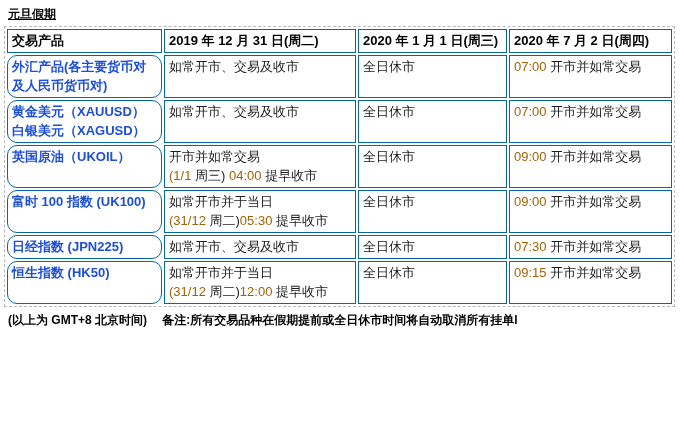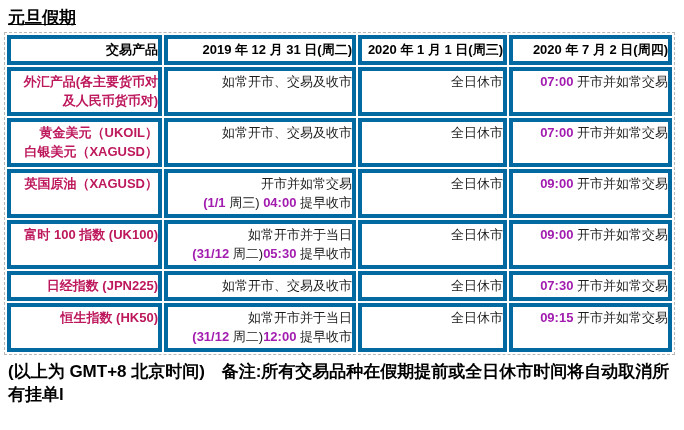--- a/index.html
+++ b/index.html
@@ -11,61 +11,62 @@
     font-family: "Liberation Sans", "DejaVu Sans", sans-serif;
     color: #000000;
     overflow: hidden;
   }
   .page {
     padding: 4px 0 0 0;
   }
   .title {
     display: inline-block;
     margin: 2px 0 3px 8px;
-    font-size: 17px;
+    font-size: 12px;
     font-weight: bold;
     text-decoration: underline;
     color: #000000;
   }
   .tbl-frame {
     margin-left: 4px;
     width: fit-content;
     border: 1px dashed #b8b8b8;
   }
   table {
     border-collapse: separate;
     border-spacing: 2px;
     table-layout: fixed;
   }
   th, td {
-    border: 4px solid #0369a1;
+    border: 1px solid #0369a1;
     padding: 1px 0 2px 4px;
     font-size: 13px;
-    text-align: right;
+    text-align: left;
     vertical-align: top;
     white-space: pre-line;
     line-height: 19px;
     overflow: hidden;
   }
   th {
     font-weight: bold;
     height: 19px;
   }
   td { color: #1c1c1c; }
   td:first-child {
     font-weight: bold;
-    color: #be185d;
+    color: #1d4ed8;
+    border-radius: 10px;
   }
   .num-bold {
-    font-weight: bold;
-    color: #a21caf;
+    font-weight: normal;
+    color: #a16207;
   }
   .footer {
     margin: 5px 0 0 8px;
-    font-size: 17px;
+    font-size: 12px;
     font-weight: bold;
     color: #000000;
   }
   .footer .remark { margin-left: 12px; }
   col.c1 { width: 155px; }
   col.c2 { width: 192px; }
   col.c3 { width: 149px; }
   col.c4 { width: 163px; }
 </style>
 </head>
@@ -93,28 +94,28 @@
       </thead>
       <tbody>
           <tr>
             <td><span>外汇产品(各主要货币对
 及人民币货币对)</span></td>
             <td><span>如常开市、交易及收市</span></td>
             <td><span>全日休市</span></td>
             <td><span class="num-bold">07:00 </span><span>开市并如常交易</span></td>
           </tr>
           <tr>
-            <td><span>黄金美元（UKOIL）
+            <td><span>黄金美元（XAUUSD）
 白银美元（XAGUSD）</span></td>
             <td><span>如常开市、交易及收市</span></td>
             <td><span>全日休市</span></td>
             <td><span class="num-bold">07:00 </span><span>开市并如常交易</span></td>
           </tr>
           <tr>
-            <td><span>英国原油（XAGUSD）</span></td>
+            <td><span>英国原油（UKOIL）</span></td>
             <td><span>开市并如常交易
 </span><span class="num-bold">(1/1 </span><span>周三) </span><span class="num-bold">04:00 </span><span>提早收市</span></td>
             <td><span>全日休市</span></td>
             <td><span class="num-bold">09:00 </span><span>开市并如常交易</span></td>
           </tr>
           <tr>
             <td><span>富时 100 指数 (UK100)</span></td>
             <td><span>如常开市并于当日
 </span><span class="num-bold">(31/12 </span><span>周二)</span><span class="num-bold">05:30 </span><span>提早收市</span></td>
             <td><span>全日休市</span></td>

